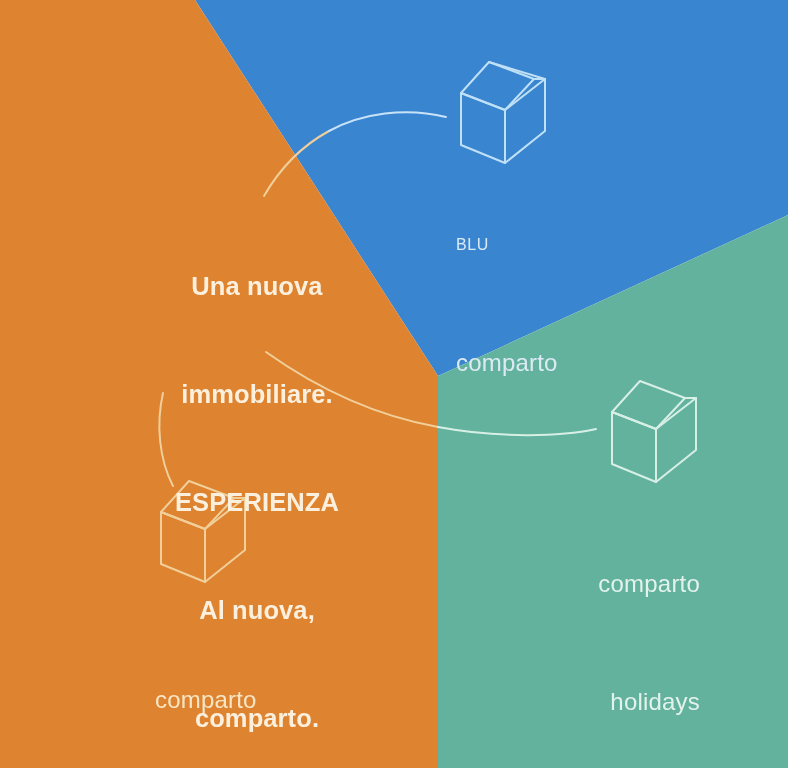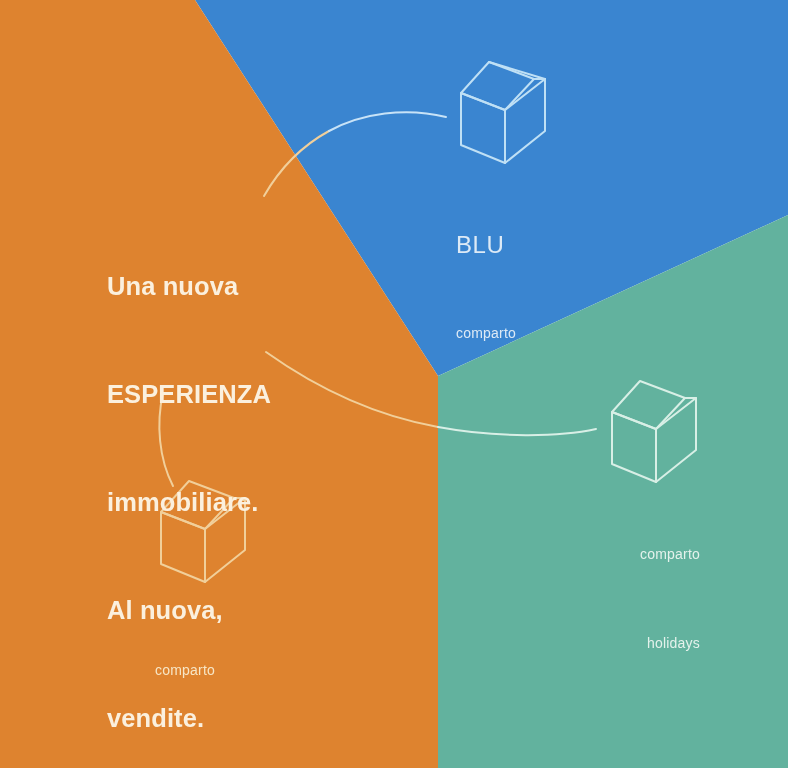--- a/index.html
+++ b/index.html
@@ -41,37 +41,39 @@
     width: 300px;
     font-weight: bold;
     font-size: 25.5px;
     line-height: 36px;
     letter-spacing: 0.1px;
     color: #fbf0de;
     white-space: pre;
   }
   .headline .ln {
     display: block;
+    text-align: center;
   }
 
   
   .seg-label {
     position: absolute;
     line-height: 29.5px;
     white-space: pre;
   }
   .seg-label .name {
     display: block;
-    font-size: 24px;
+    font-size: 16px;
     letter-spacing: 0.6px;
   }
   .seg-label .sub {
     display: block;
-    font-size: 14px;
+    font-size: 24px;
     letter-spacing: 0.2px;
+    margin-top: 29px;
   }
 
   #label-blu {
     left: 456px;
     top: 171px;
     text-align: left;
     color: #ddeaf6;
   }
   #label-verde {
     right: 88px;
@@ -133,24 +135,24 @@
       <path d="M 205,529 L 205,582 L 245,550 L 245,498 Z"></path>
       <path d="M 161,512 L 189,481 L 234,498 L 205,529 Z"></path>
       <path d="M 234,498 L 245,498"></path>
     </g>
   </svg>
 
   <div class="txt-layer">
 
     <div class="headline">
       <span class="ln">Una nuova</span>
+      <span class="ln">immobiliare.</span>
       <span class="ln">ESPERIENZA</span>
-      <span class="ln">immobiliare.</span>
       <span class="ln">Al nuova,</span>
-      <span class="ln">vendite.</span>
+      <span class="ln">comparto.</span>
     </div>
 
     <div class="seg-label" id="label-blu">
       <span class="name">BLU</span>
       <span class="sub">comparto</span>
     </div>
 
     <div class="seg-label" id="label-verde">
       <span class="sub">comparto</span>
       <span class="sub">holidays</span>

